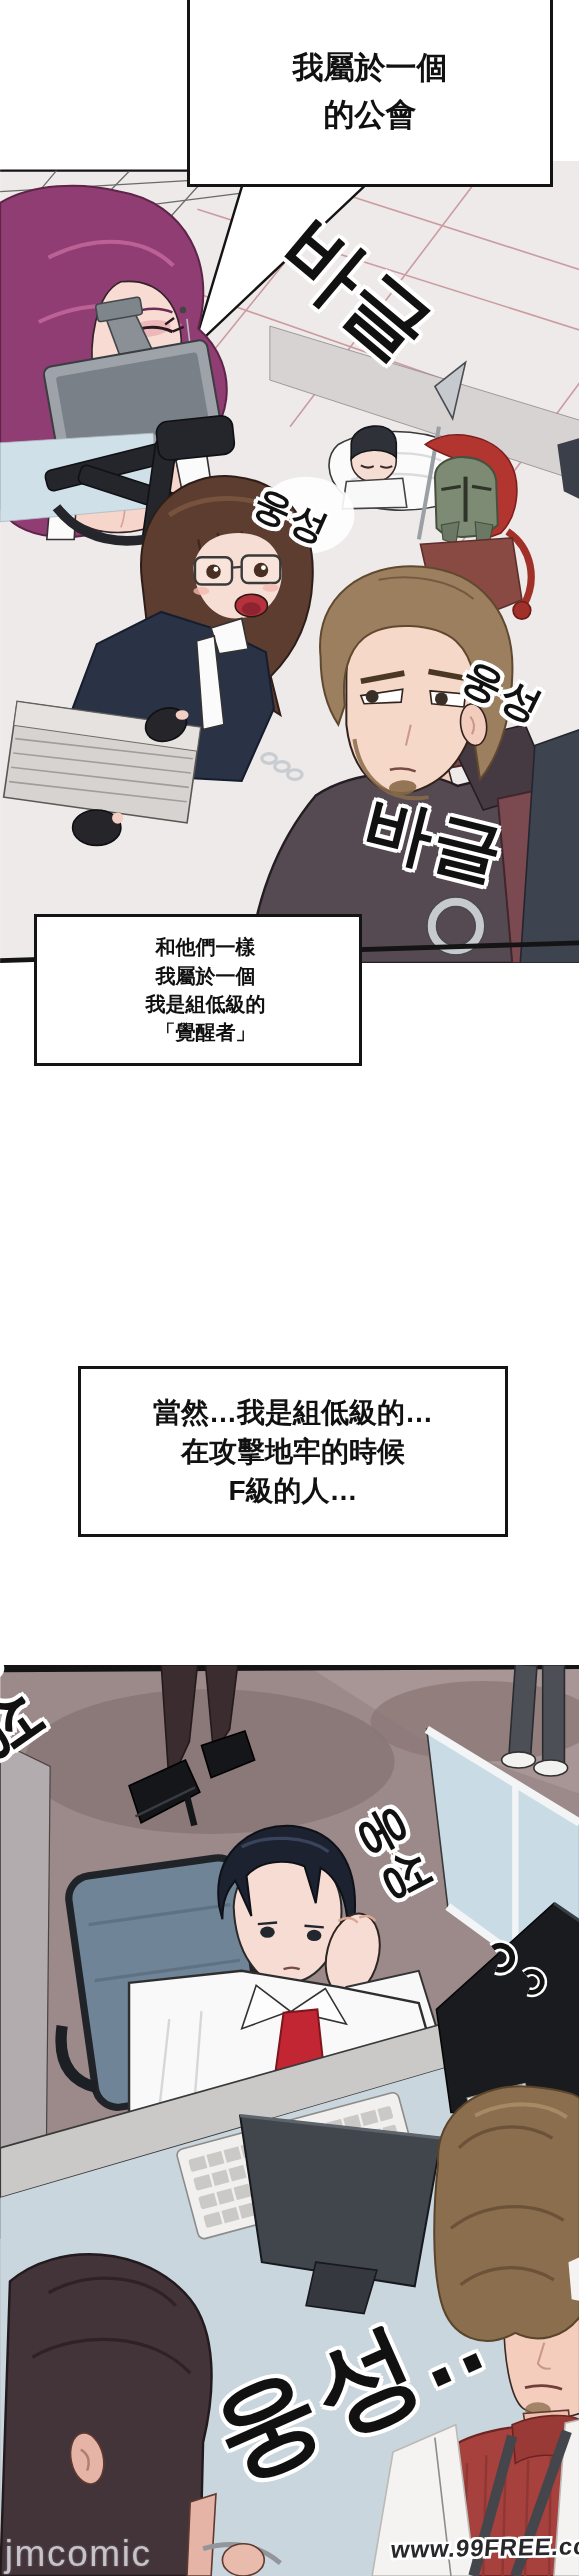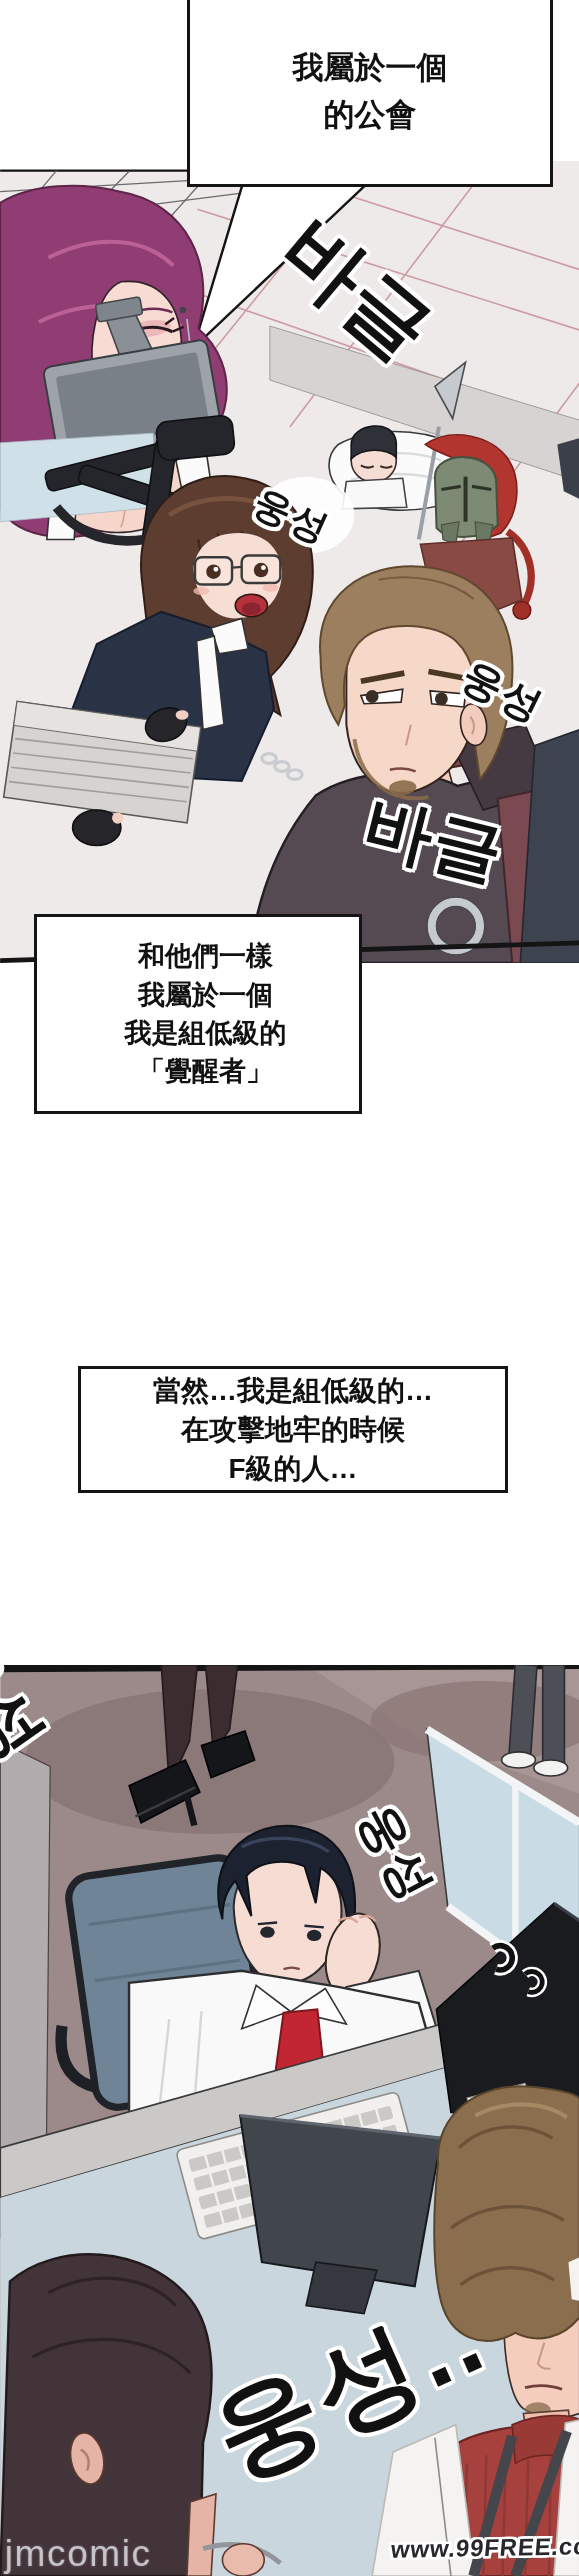--- a/index.html
+++ b/index.html
@@ -8,22 +8,22 @@
     font-family:"Liberation Sans","DejaVu Sans",sans-serif;
   }
   .panel-svg{position:absolute;left:0;display:block;}
   .caption{
     position:absolute;box-sizing:border-box;background:#ffffff;border:3.2px solid #141414;
     display:flex;flex-direction:column;justify-content:center;align-items:center;
     text-align:center;color:#111;font-weight:700;z-index:30;
   }
   .caption .cline{width:100%;}
   #caption1{left:187px;top:-8px;width:366px;height:195px;font-size:31px;line-height:1.5;padding-top:4.8px;}
-  #caption2{left:34px;top:914px;width:328px;height:200px;font-size:27px;line-height:1.42;padding-left:15px;}
-  #caption3{left:78px;top:1366px;width:430px;height:127px;font-size:28px;line-height:1.4;}
+  #caption2{left:34px;top:914px;width:328px;height:152px;font-size:20px;line-height:1.42;padding-left:15px;}
+  #caption3{left:78px;top:1366px;width:430px;height:171px;font-size:28px;line-height:1.4;}
   .sfx{
     position:absolute;color:#111;font-weight:900;white-space:nowrap;z-index:20;
     transform-origin:left top;letter-spacing:2.4px;
     text-shadow:-3.2px -3.2px 0 #fff,3.2px -3.2px 0 #fff,-3.2px 3.2px 0 #fff,3.2px 3.2px 0 #fff,
                 -4px 0 0 #fff,4px 0 0 #fff,0 -4px 0 #fff,0 4px 0 #fff;
   }
   #sfx-p1-top{left:328px;top:195px;font-size:81px;transform:rotate(40deg);}
   #sfx-p1-mid{left:266px;top:478px;font-size:37px;transform:rotate(24deg);}
   #sfx-p1-right{left:477px;top:649px;font-size:40px;transform:rotate(26deg);}
   #sfx-p1-bottom{left:377px;top:779px;font-size:68px;transform:rotate(14deg);}

